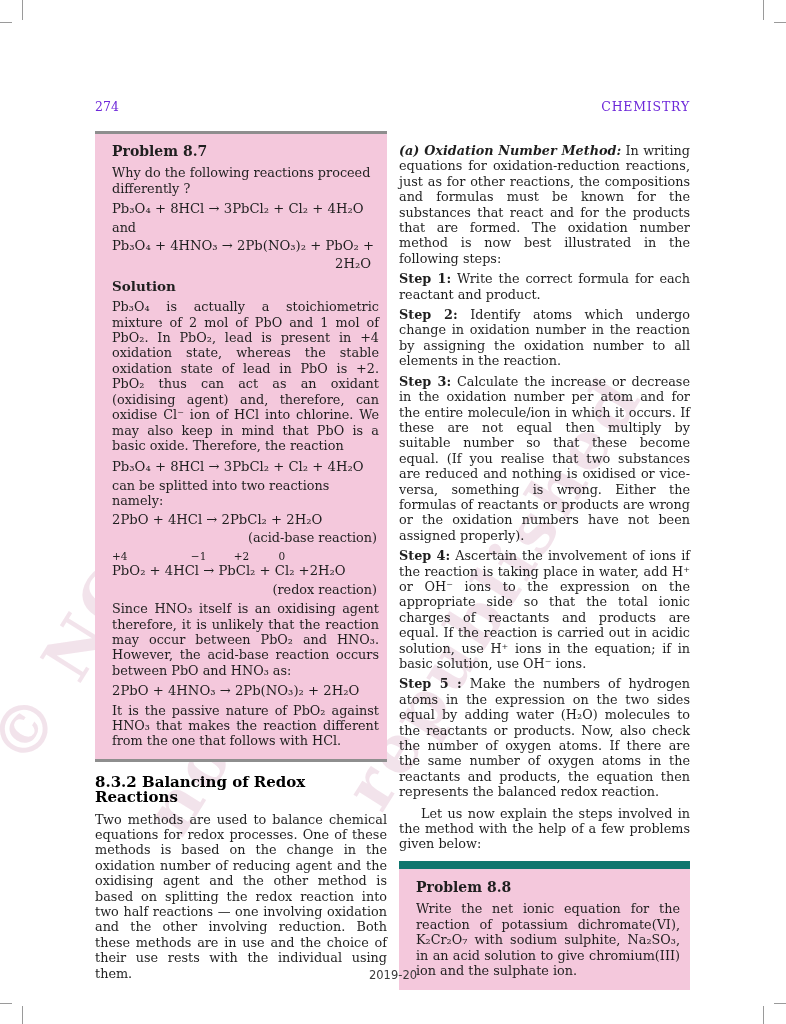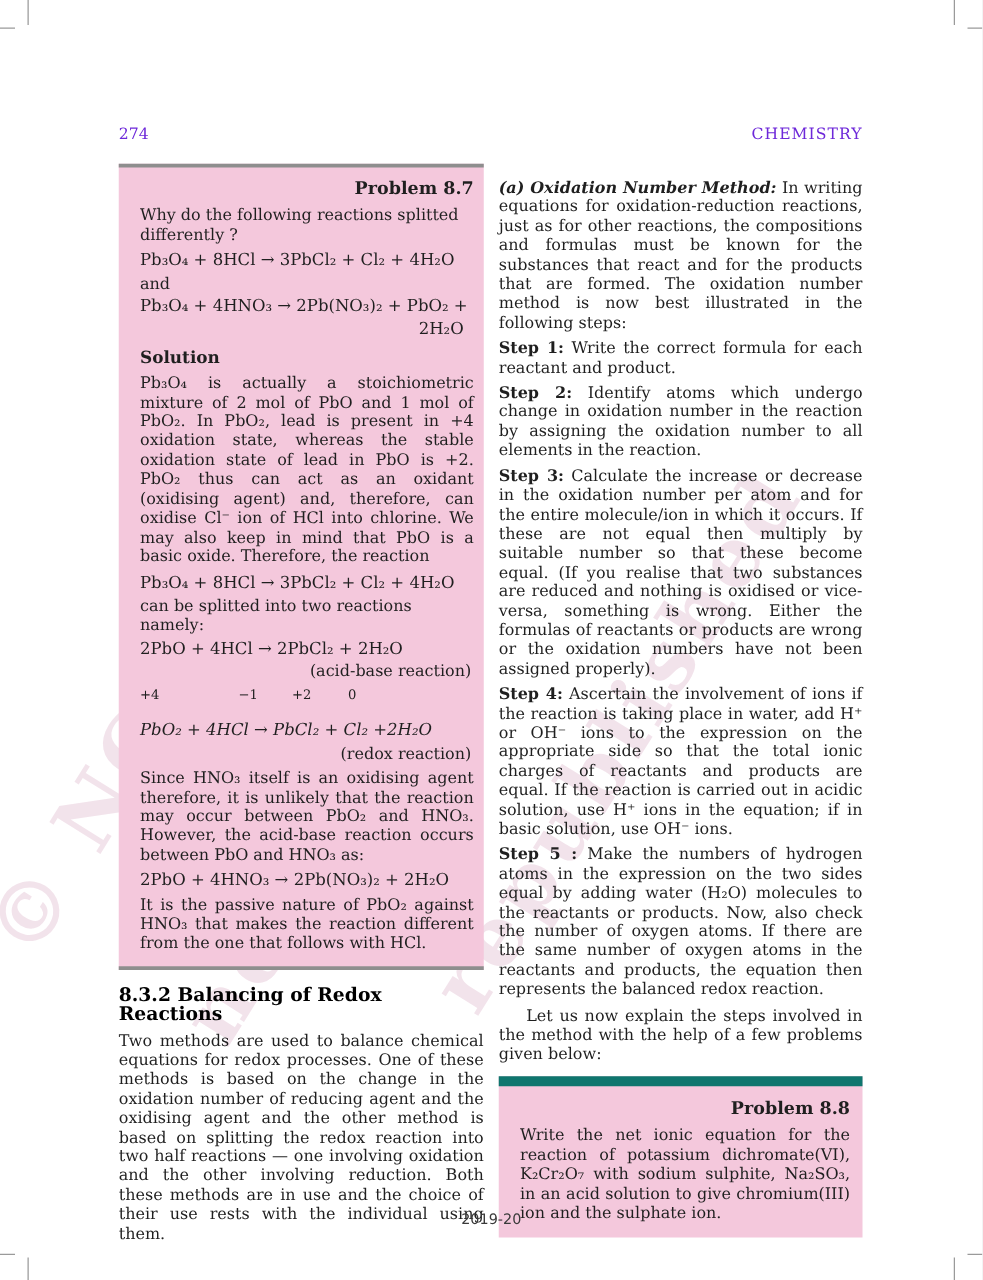--- a/index.html
+++ b/index.html
@@ -24,21 +24,21 @@
   .hdr .right{letter-spacing:0.8px;}
   
   .col{position:absolute;top:131px;font-size:12.8px;line-height:15.4px;text-align:justify;}
   .col-left{left:95px;width:292px;}
   .col-right{left:399px;width:291px;margin-top:12px;}
   
   .pbox{background:#f4c8dc;box-sizing:border-box;}
   .pbox-left{border-top:3px solid #8e8e8e;border-bottom:3px solid #8e8e8e;
              padding:8px 8px 10px 17px;}
   .pbox-right{border-top:8px solid #0f766e;padding:9px 10px 12px 17px;margin-top:9px;}
-  .ptitle{font-weight:bold;font-size:14px;margin:2px 0 6px 0;text-align:right;}
+  .ptitle{font-weight:bold;font-size:14px;margin:2px 0 6px 0;text-align:left;}
   .solution{font-weight:bold;font-size:13.5px;margin:7px 0 5px 0;text-align:left;}
   .para{margin:0 0 5px 0;}
   .eq{font-size:13.2px;margin:3px 0;text-align:left;white-space:nowrap;}
   .eq-cont{text-align:right;padding-right:8px;white-space:normal;}
   .note{text-align:right;font-size:12.8px;padding-right:2px;margin:1px 0 2px 0;}
   .oxrow{font-size:10.5px;line-height:11px;margin-top:6px;text-align:left;}
   .oxrow span{display:inline-block;}
   .ox1{margin-left:0;}
   .ox2{margin-left:60px;}
   .ox3{margin-left:24px;}
@@ -76,38 +76,38 @@
 
     <div class="hdr">
       <span class="left">274</span>
       <span class="right">CHEMISTRY</span>
     </div>
 
     <div class="col col-left">
 
       <div class="pbox pbox-left">
         <div class="ptitle">Problem 8.7</div>
-        <div class="para" style="text-align:left;">Why do the following reactions splitted differently ?</div>
+        <div class="para" style="text-align:left;">Why do the following reactions proceed differently ?</div>
         <div class="eq">Pb₃O₄ + 8HCl → 3PbCl₂ + Cl₂ + 4H₂O</div>
         <div class="para" style="text-align:left;margin:0;">and</div>
         <div class="eq">Pb₃O₄ + 4HNO₃ → 2Pb(NO₃)₂ + PbO₂ +</div>
         <div class="eq eq-cont">2H₂O</div>
         <div class="solution">Solution</div>
         <div class="para">Pb₃O₄ is actually a stoichiometric mixture of 2 mol of PbO and 1 mol of PbO₂. In PbO₂, lead is present in +4 oxidation state, whereas the stable oxidation state of lead in PbO is +2. PbO₂ thus can act as an oxidant (oxidising agent) and, therefore, can oxidise Cl⁻ ion of HCl into chlorine. We may also keep in mind that PbO is a basic oxide. Therefore, the reaction</div>
         <div class="eq" style="margin-top:6px;">Pb₃O₄ + 8HCl → 3PbCl₂ + Cl₂ + 4H₂O</div>
         <div class="para" style="text-align:left;margin:3px 0;">can be splitted into two reactions namely:</div>
         <div class="eq">2PbO + 4HCl → 2PbCl₂ + 2H₂O</div>
         <div class="note">(acid-base reaction)</div>
         <div class="oxrow">
           <span class="ox1">+4</span>
           <span class="ox2">−1</span>
           <span class="ox3">+2</span>
           <span class="ox4">0</span>
         </div>
-        <div class="eq" style="margin-top:15px;font-style:italic;">PbO₂ + 4HCl →  PbCl₂ + Cl₂ +2H₂O</div>
+        <div class="eq" style="margin-top:1px;">PbO₂ + 4HCl →  PbCl₂ + Cl₂ +2H₂O</div>
         <div class="note">(redox reaction)</div>
         <div class="para" style="margin-top:4px;">Since HNO₃ itself is an oxidising agent therefore, it is unlikely that the reaction may occur between PbO₂ and HNO₃. However, the acid-base reaction occurs between PbO and HNO₃ as:</div>
         <div class="eq">2PbO + 4HNO₃ → 2Pb(NO₃)₂ + 2H₂O</div>
         <div class="para" style="margin:4px 0 0 0;">It is the passive nature of PbO₂ against HNO₃ that makes the reaction different from the one that follows with HCl.</div>
       </div>
 
       <div class="sec-head">8.3.2  Balancing of Redox Reactions</div>
       <div class="para">Two methods are used to balance chemical equations for redox processes. One of these methods is based on the change in the oxidation number of reducing agent and the oxidising agent and the other method is based on splitting the redox reaction into two half reactions — one involving oxidation and the other involving reduction. Both these methods are in use and the choice of their use rests with the individual using them.</div>
 
     </div>

